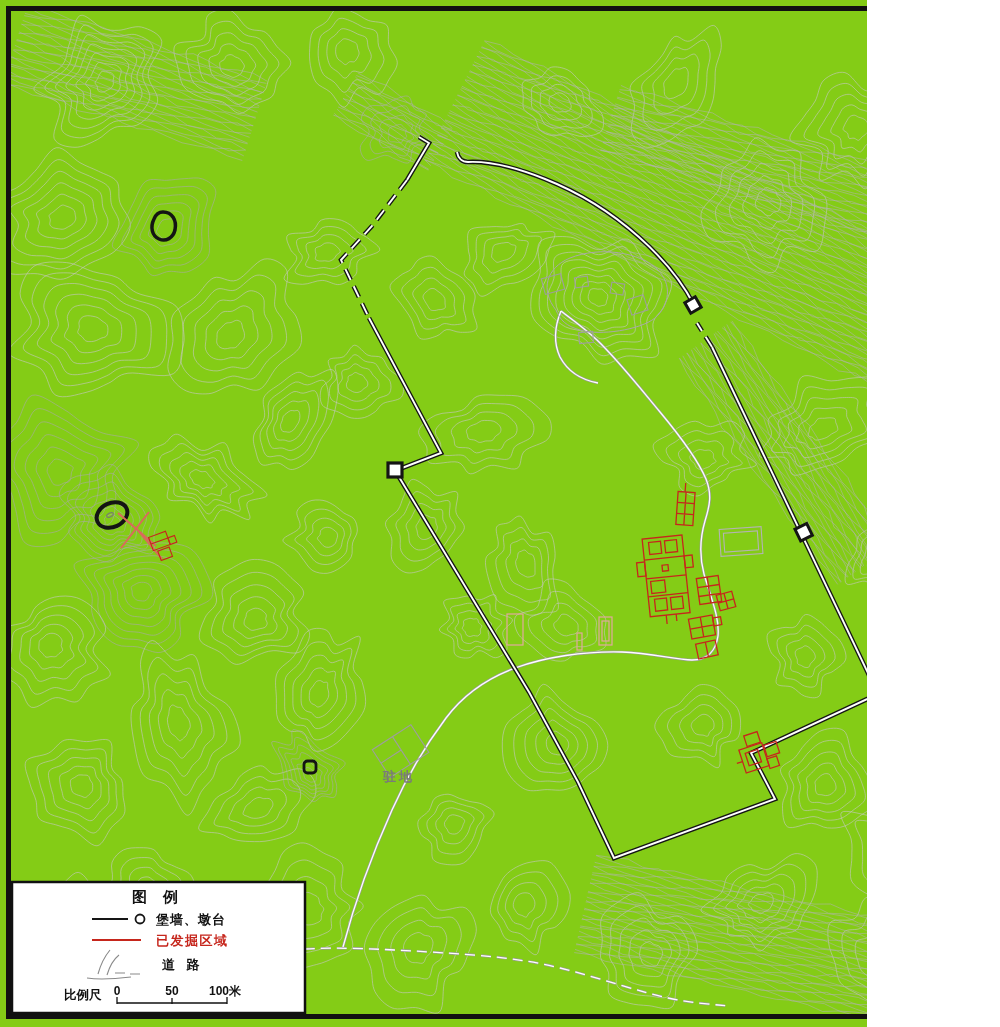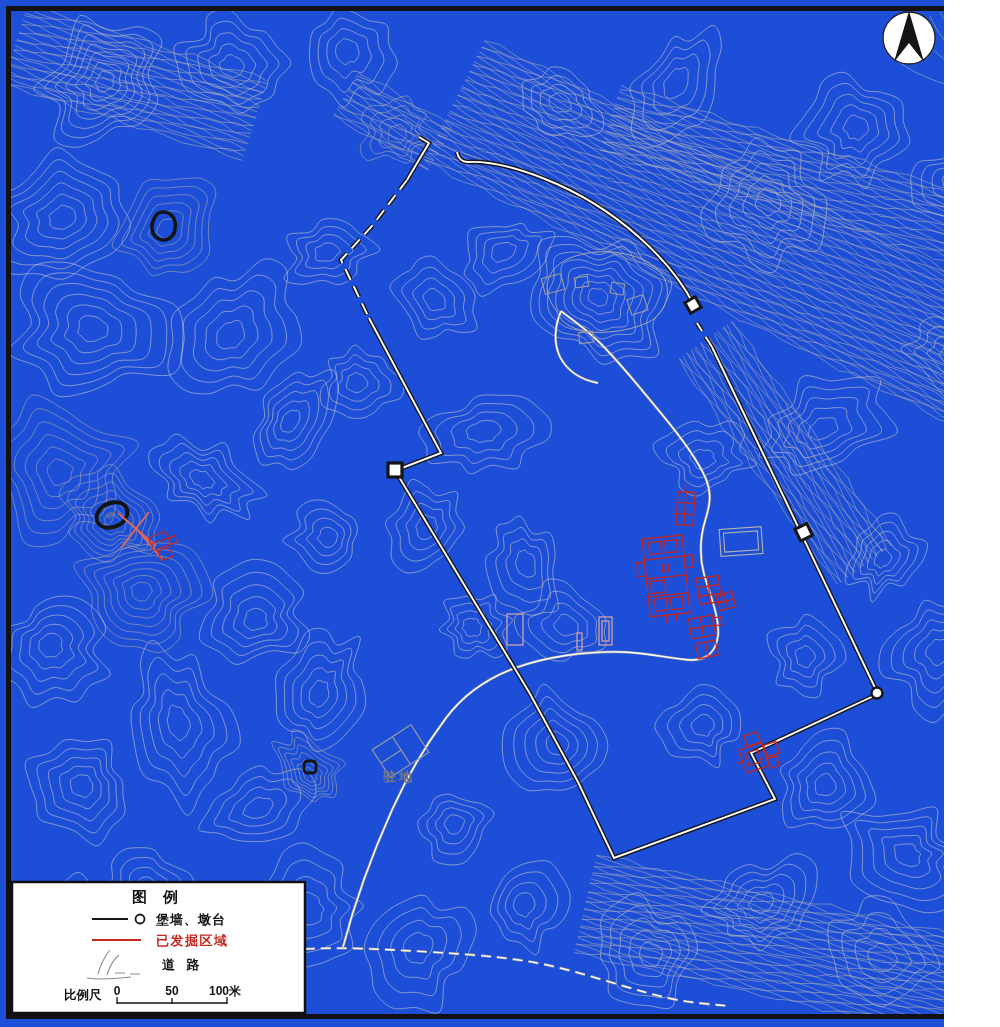--- a/index.html
+++ b/index.html
@@ -1,16 +1,16 @@
 <!DOCTYPE html>
 <html><head>
 <meta charset="utf-8">
 <style>
   html,body{margin:0;padding:0;background:#ffffff;}
-  .page{position:relative;width:944px;height:1027px;background:#1d4ed8;overflow:hidden;
+  .page{position:relative;width:867px;height:1027px;background:#84cc16;overflow:hidden;
         font-family:"Liberation Sans", sans-serif;}
   svg{display:block;}
   text{font-family:"Liberation Sans", sans-serif;}
 </style>
 </head>
 <body>
 
 <div class="page">
 <svg width="1000" height="1027" viewBox="0 0 1000 1027">
   <defs>

